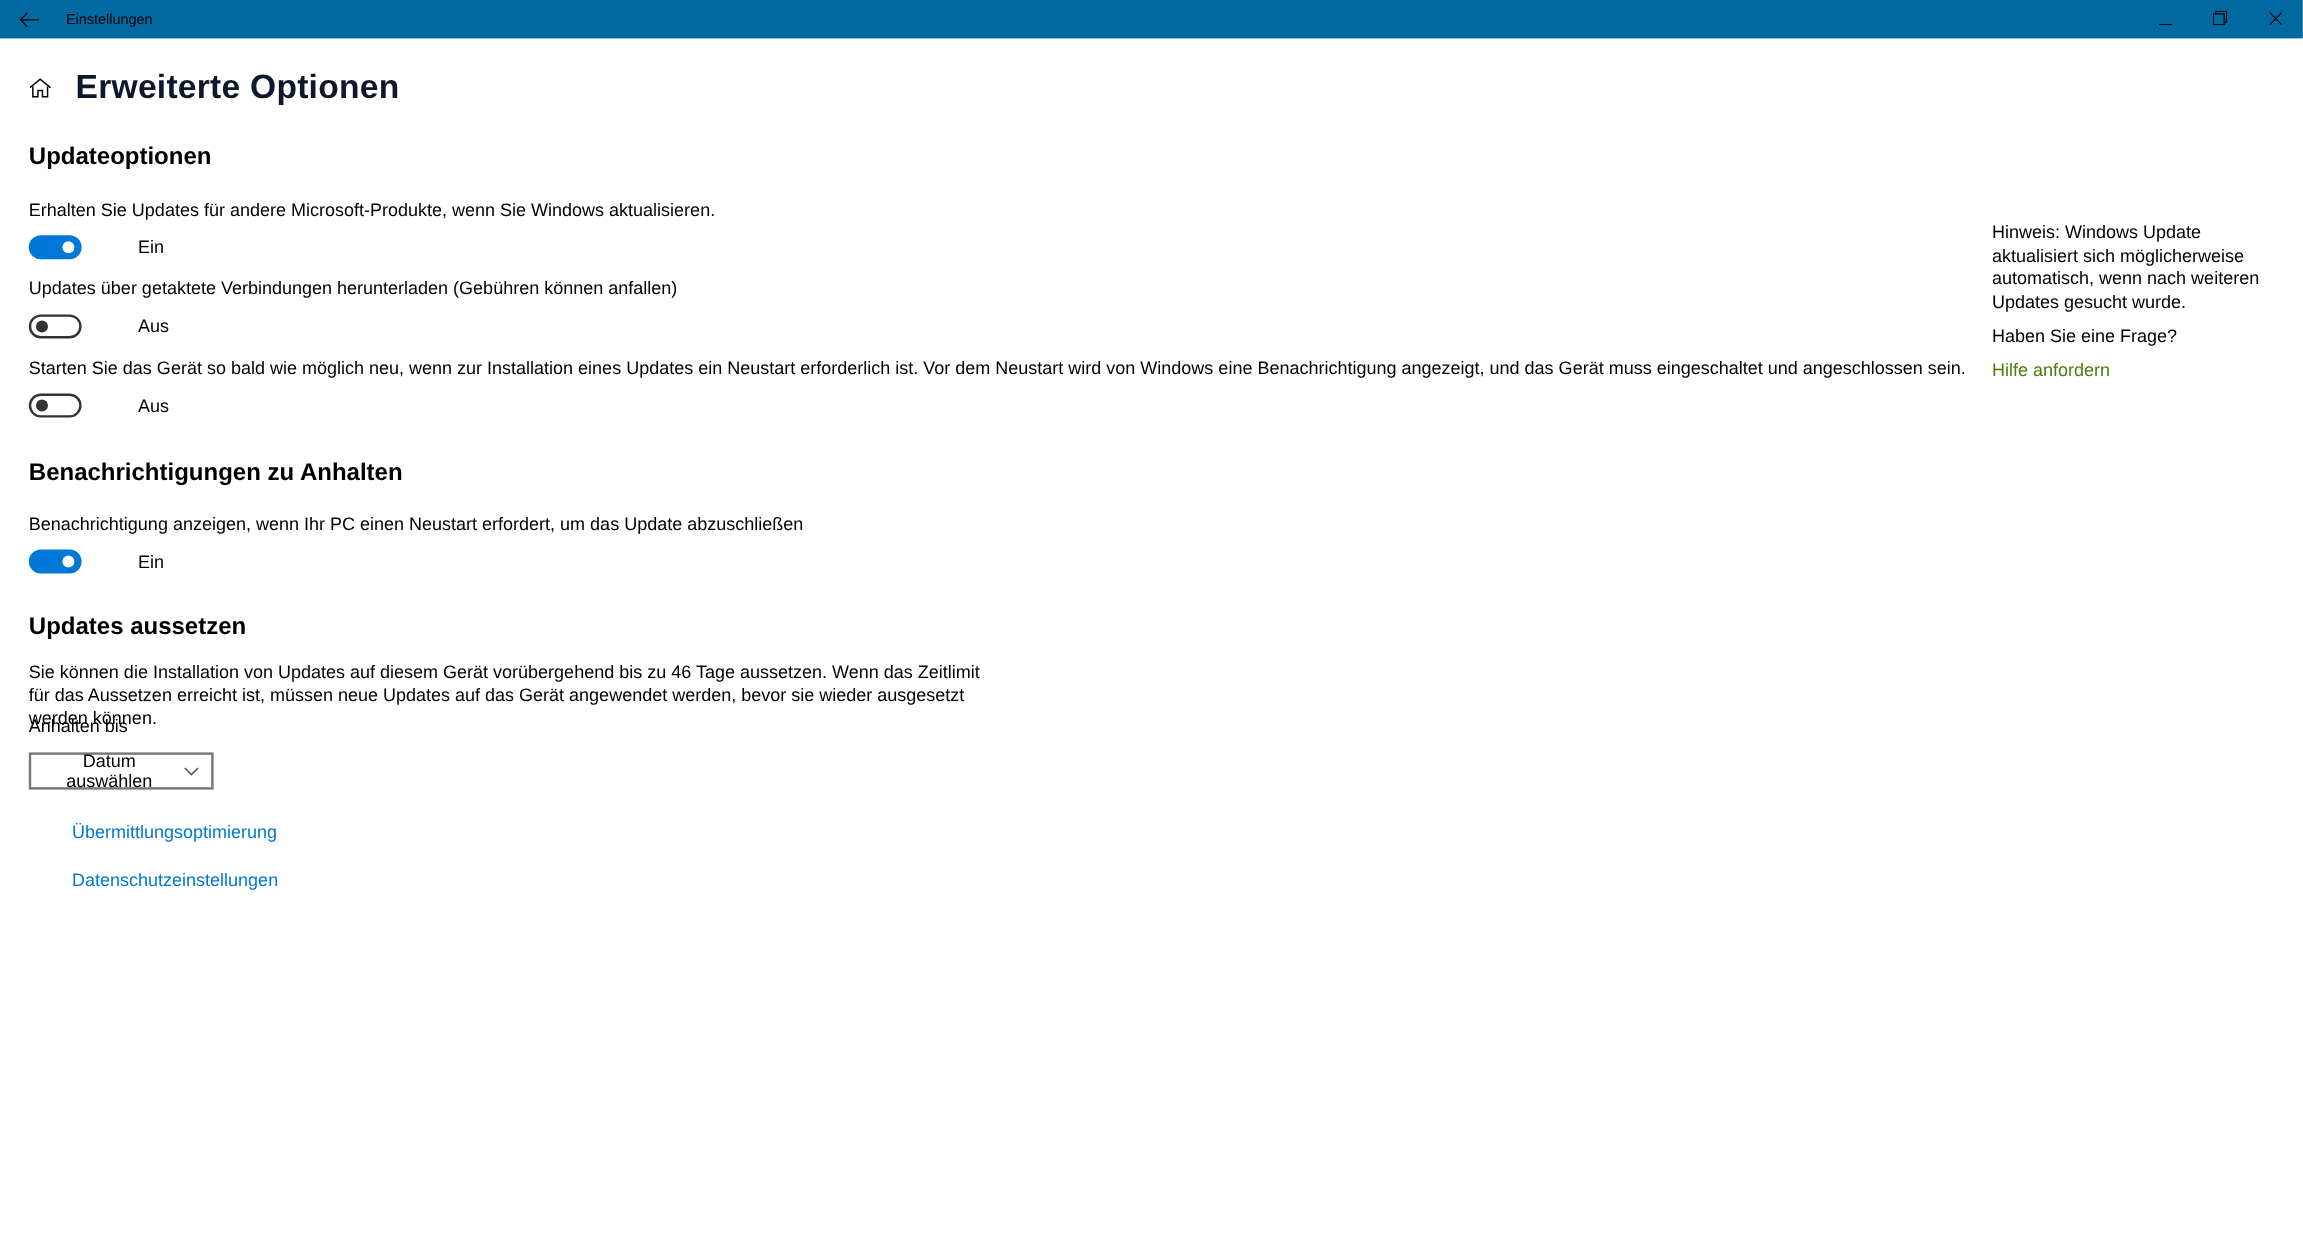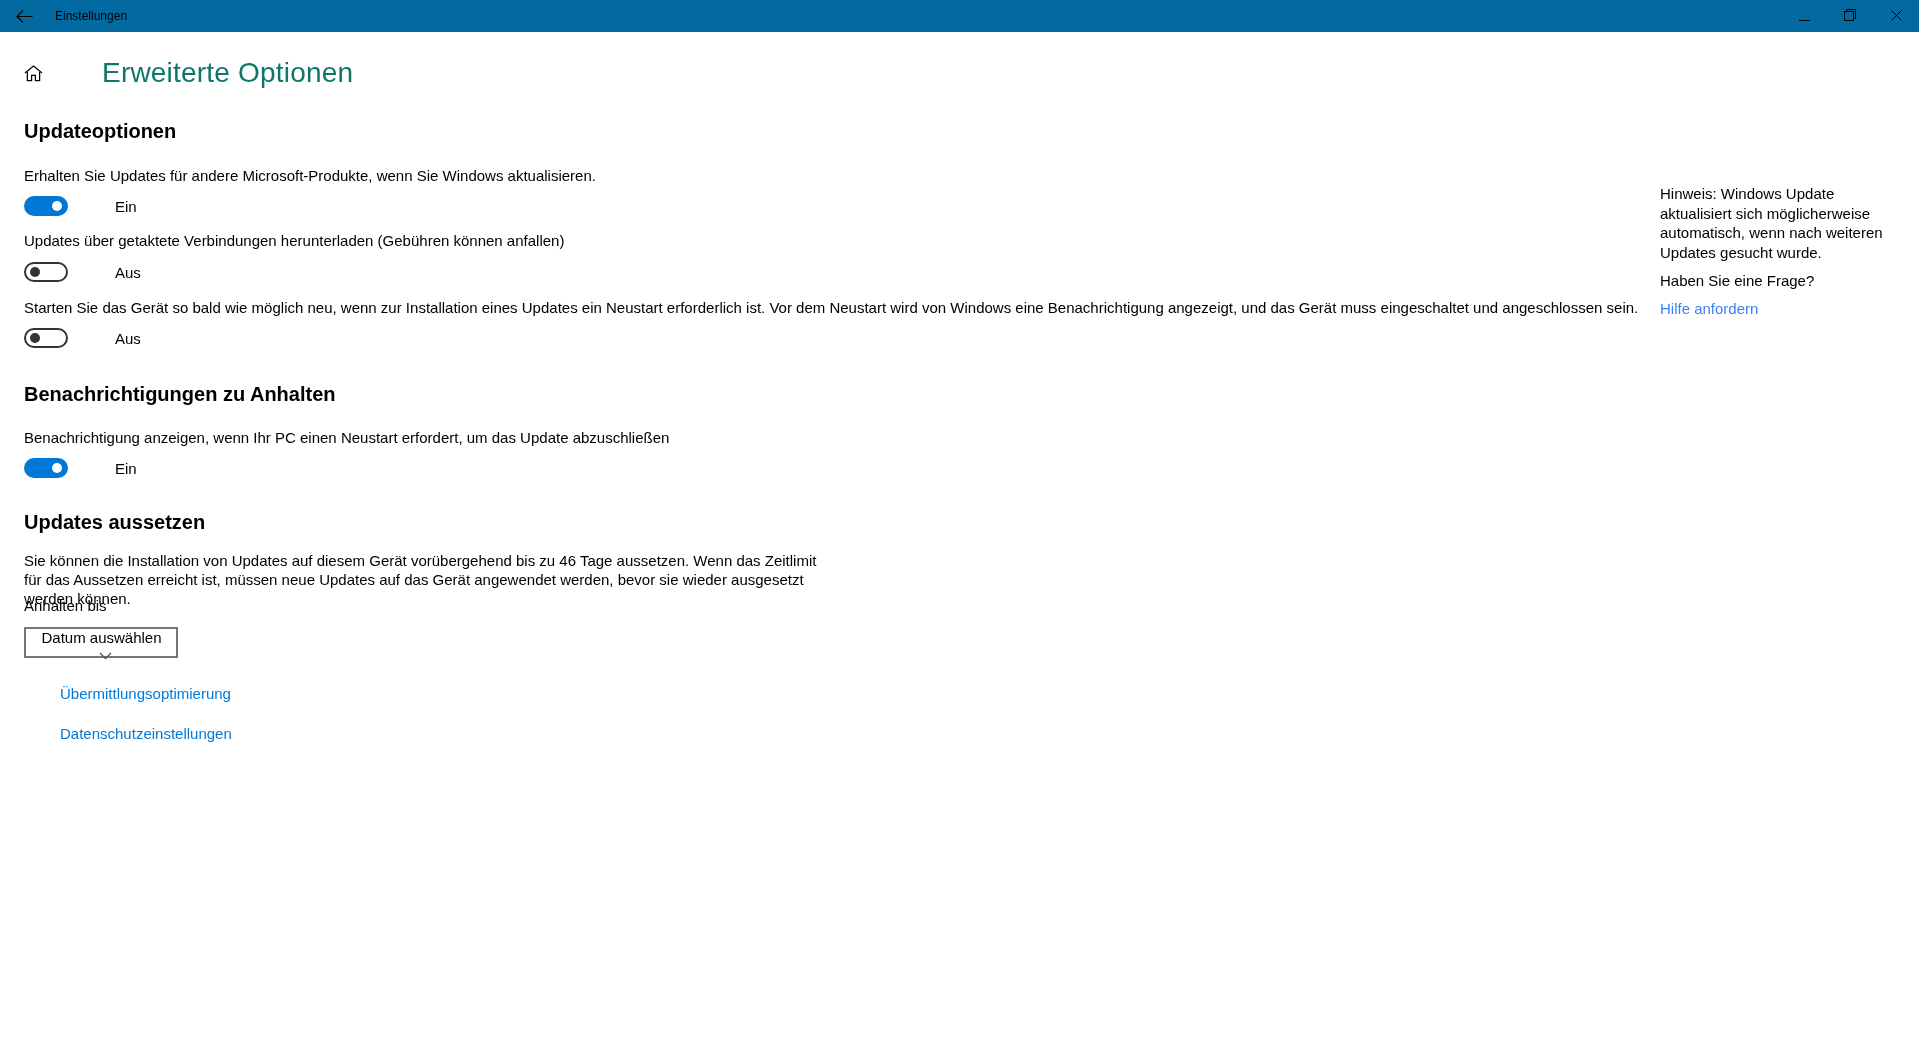--- a/index.html
+++ b/index.html
@@ -13,48 +13,48 @@
               display:flex; align-items:center; justify-content:center; cursor:pointer; }
   .back-btn svg { display:block; }
   .app-title { position:absolute; left:55px; top:0; height:32px; line-height:32px; font-size:12px; color:#000; }
   .caption-btns { position:absolute; right:0; top:0; height:32px; display:flex; }
   .caption-btn { width:46px; height:32px; border:none; background:transparent; display:flex;
                  align-items:center; justify-content:center; cursor:pointer; }
 
   
   .page-header { position:absolute; left:24px; top:54px; height:38px; display:flex; align-items:center; }
   .home-icon { margin-right:20px; display:flex; align-items:center; }
-  .page-title { font-size:28px; font-weight:400; color:#0f766e; letter-spacing:0.2px;margin-left:39px; }
+  .page-title { font-size:28px; font-weight:700; color:#0f172a; letter-spacing:0.2px; }
 
   
   .section-heading { position:absolute; left:24px; font-size:20px; font-weight:700; color:#000; }
   .desc { position:absolute; left:24px; font-size:15px; color:#000; white-space:nowrap; }
   .body-text { position:absolute; left:24px; font-size:15px; line-height:19px; color:#000; width:800px; }
   .field-label { position:absolute; left:24px; font-size:15px; color:#000; }
 
   .toggle-row { position:absolute; left:24px; height:20px; display:flex; align-items:center;gap:34px; }
   .toggle { position:relative; width:44px; height:20px; border-radius:10px; cursor:pointer; flex:0 0 auto; }
   .toggle.on { background:#0078D7; }
   .toggle.on .knob { position:absolute; right:6px; top:5px; width:10px; height:10px; border-radius:50%; background:#fff; }
   .toggle.off { border:2px solid #333333; background:#fff; }
   .toggle.off .knob { position:absolute; left:4px; top:3px; width:10px; height:10px; border-radius:50%; background:#333333; }
   .toggle-label { margin-left:13px; font-size:15px; color:#000; }
 
   .dropdown { position:absolute; left:24px; top:627px; width:154px; height:31px; background:#fff;
               border:2px solid #767676; display:flex; align-items:center; justify-content:space-between;
               padding:0 10px 0 11px; font-size:15px; font-family:"Liberation Sans", sans-serif;
-              color:#000; cursor:pointer;flex-direction:column; }
+              color:#000; cursor:pointer; }
   .dropdown svg { flex:0 0 auto; margin-left:8px; }
 
   .page-link { position:absolute; left:24px; font-size:15px; color:#0078D7; text-decoration:none; cursor:pointer;margin-left:36px; }
 
   
   .side-hint { position:absolute; left:1660px; top:147px; width:237px; font-size:15px; line-height:19.5px; color:#000;margin-top:37px; }
   .side-question { position:absolute; left:1660px; top:272px; font-size:15px; color:#000; }
-  .side-link { position:absolute; left:1660px; top:300px; font-size:15px; color:#3b82f6; text-decoration:none; cursor:pointer; }
+  .side-link { position:absolute; left:1660px; top:300px; font-size:15px; color:#4d7c0f; text-decoration:none; cursor:pointer; }
 </style>
 </head>
 <body>
 
 <div class="titlebar">
   <button class="back-btn">
     <span>
       <svg width="17" height="13" viewBox="0 0 17 13">
           <path d="M7 0.5 L1 6.5 L7 12.5 M1 6.5 H16.5" stroke="#000" stroke-width="1.1" fill="none"></path>
         </svg>

